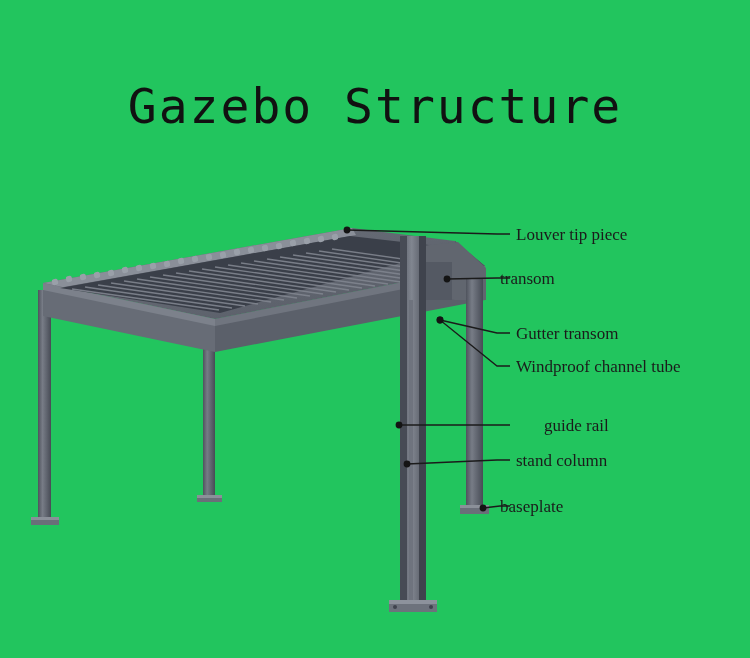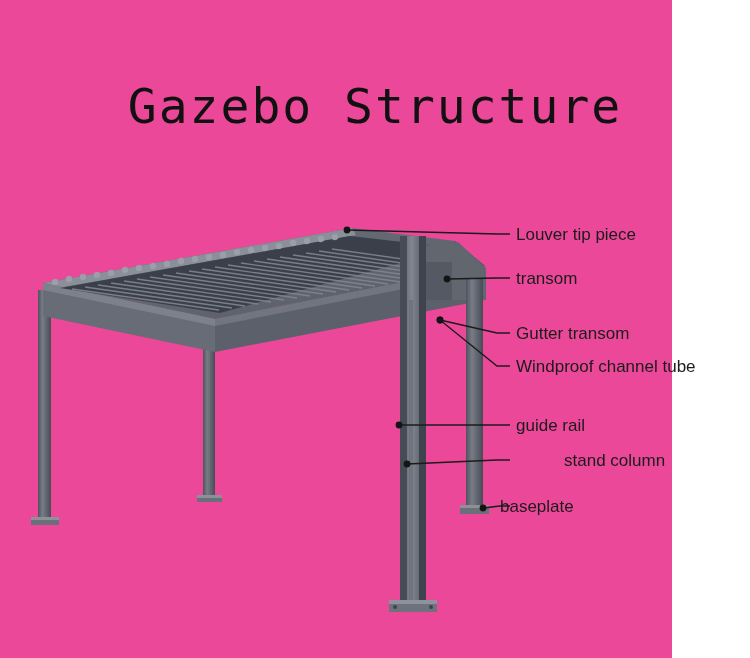--- a/index.html
+++ b/index.html
@@ -10,23 +10,23 @@
   body {
     width: 750px;
     height: 658px;
     position: relative;
     overflow: hidden;
     font-family: "Liberation Sans", sans-serif;
   }
   #stage {
     position: absolute;
     left: 0; top: 0;
-    width: 672px;
+    width: 750px;
     height: 658px;
-    background: #ec4899;
+    background: #22c55e;
   }
   #title {
     position: absolute;
     left: 0;
     top: 78px;
     width: 750px;
     text-align: center;
     font-family: "DejaVu Sans Mono", monospace;
     font-size: 48px;
     font-weight: 400;
@@ -35,21 +35,21 @@
     white-space: nowrap;
   }
   svg.art {
     position: absolute;
     left: 0; top: 0;
     width: 750px;
     height: 658px;
   }
   .label {
     position: absolute;
-    font-family: Liberation Sans, sans-serif;
+    font-family: Liberation Serif, serif;
     font-size: 17px;
     color: #1b1b1b;
     white-space: nowrap;
     line-height: 1;
   }
 </style>
 </head>
 <body>
 
 <div id="stage">
@@ -209,21 +209,21 @@
         <circle cx="440" cy="320" r="3.4" fill="#141414"></circle>
         <circle cx="440" cy="320" r="3.4" fill="#141414"></circle>
         <circle cx="399" cy="425" r="3.4" fill="#141414"></circle>
         <circle cx="407" cy="464" r="3.4" fill="#141414"></circle>
         <circle cx="483" cy="508" r="3.4" fill="#141414"></circle>
       </g>
   </svg>
 
   <div id="labels">
       <div class="label" style="left: 516px; top: 226px;">Louver tip piece</div>
-      <div class="label" style="left: 516px; top: 270px; text-align: right;">transom</div>
+      <div class="label" style="left: 500px; top: 270px; text-align: right;">transom</div>
       <div class="label" style="left: 516px; top: 325px;">Gutter transom</div>
       <div class="label" style="left: 516px; top: 358px;">Windproof channel tube</div>
-      <div class="label" style="left: 516px; top: 417px;">guide rail</div>
-      <div class="label" style="left: 516px; top: 452px; margin-left: 48px;">stand column</div>
+      <div class="label" style="left: 544px; top: 417px;">guide rail</div>
+      <div class="label" style="left: 516px; top: 452px;">stand column</div>
       <div class="label" style="left: 500px; top: 498px;">baseplate</div>
     </div>
 
 </div>
 
 </body></html>

